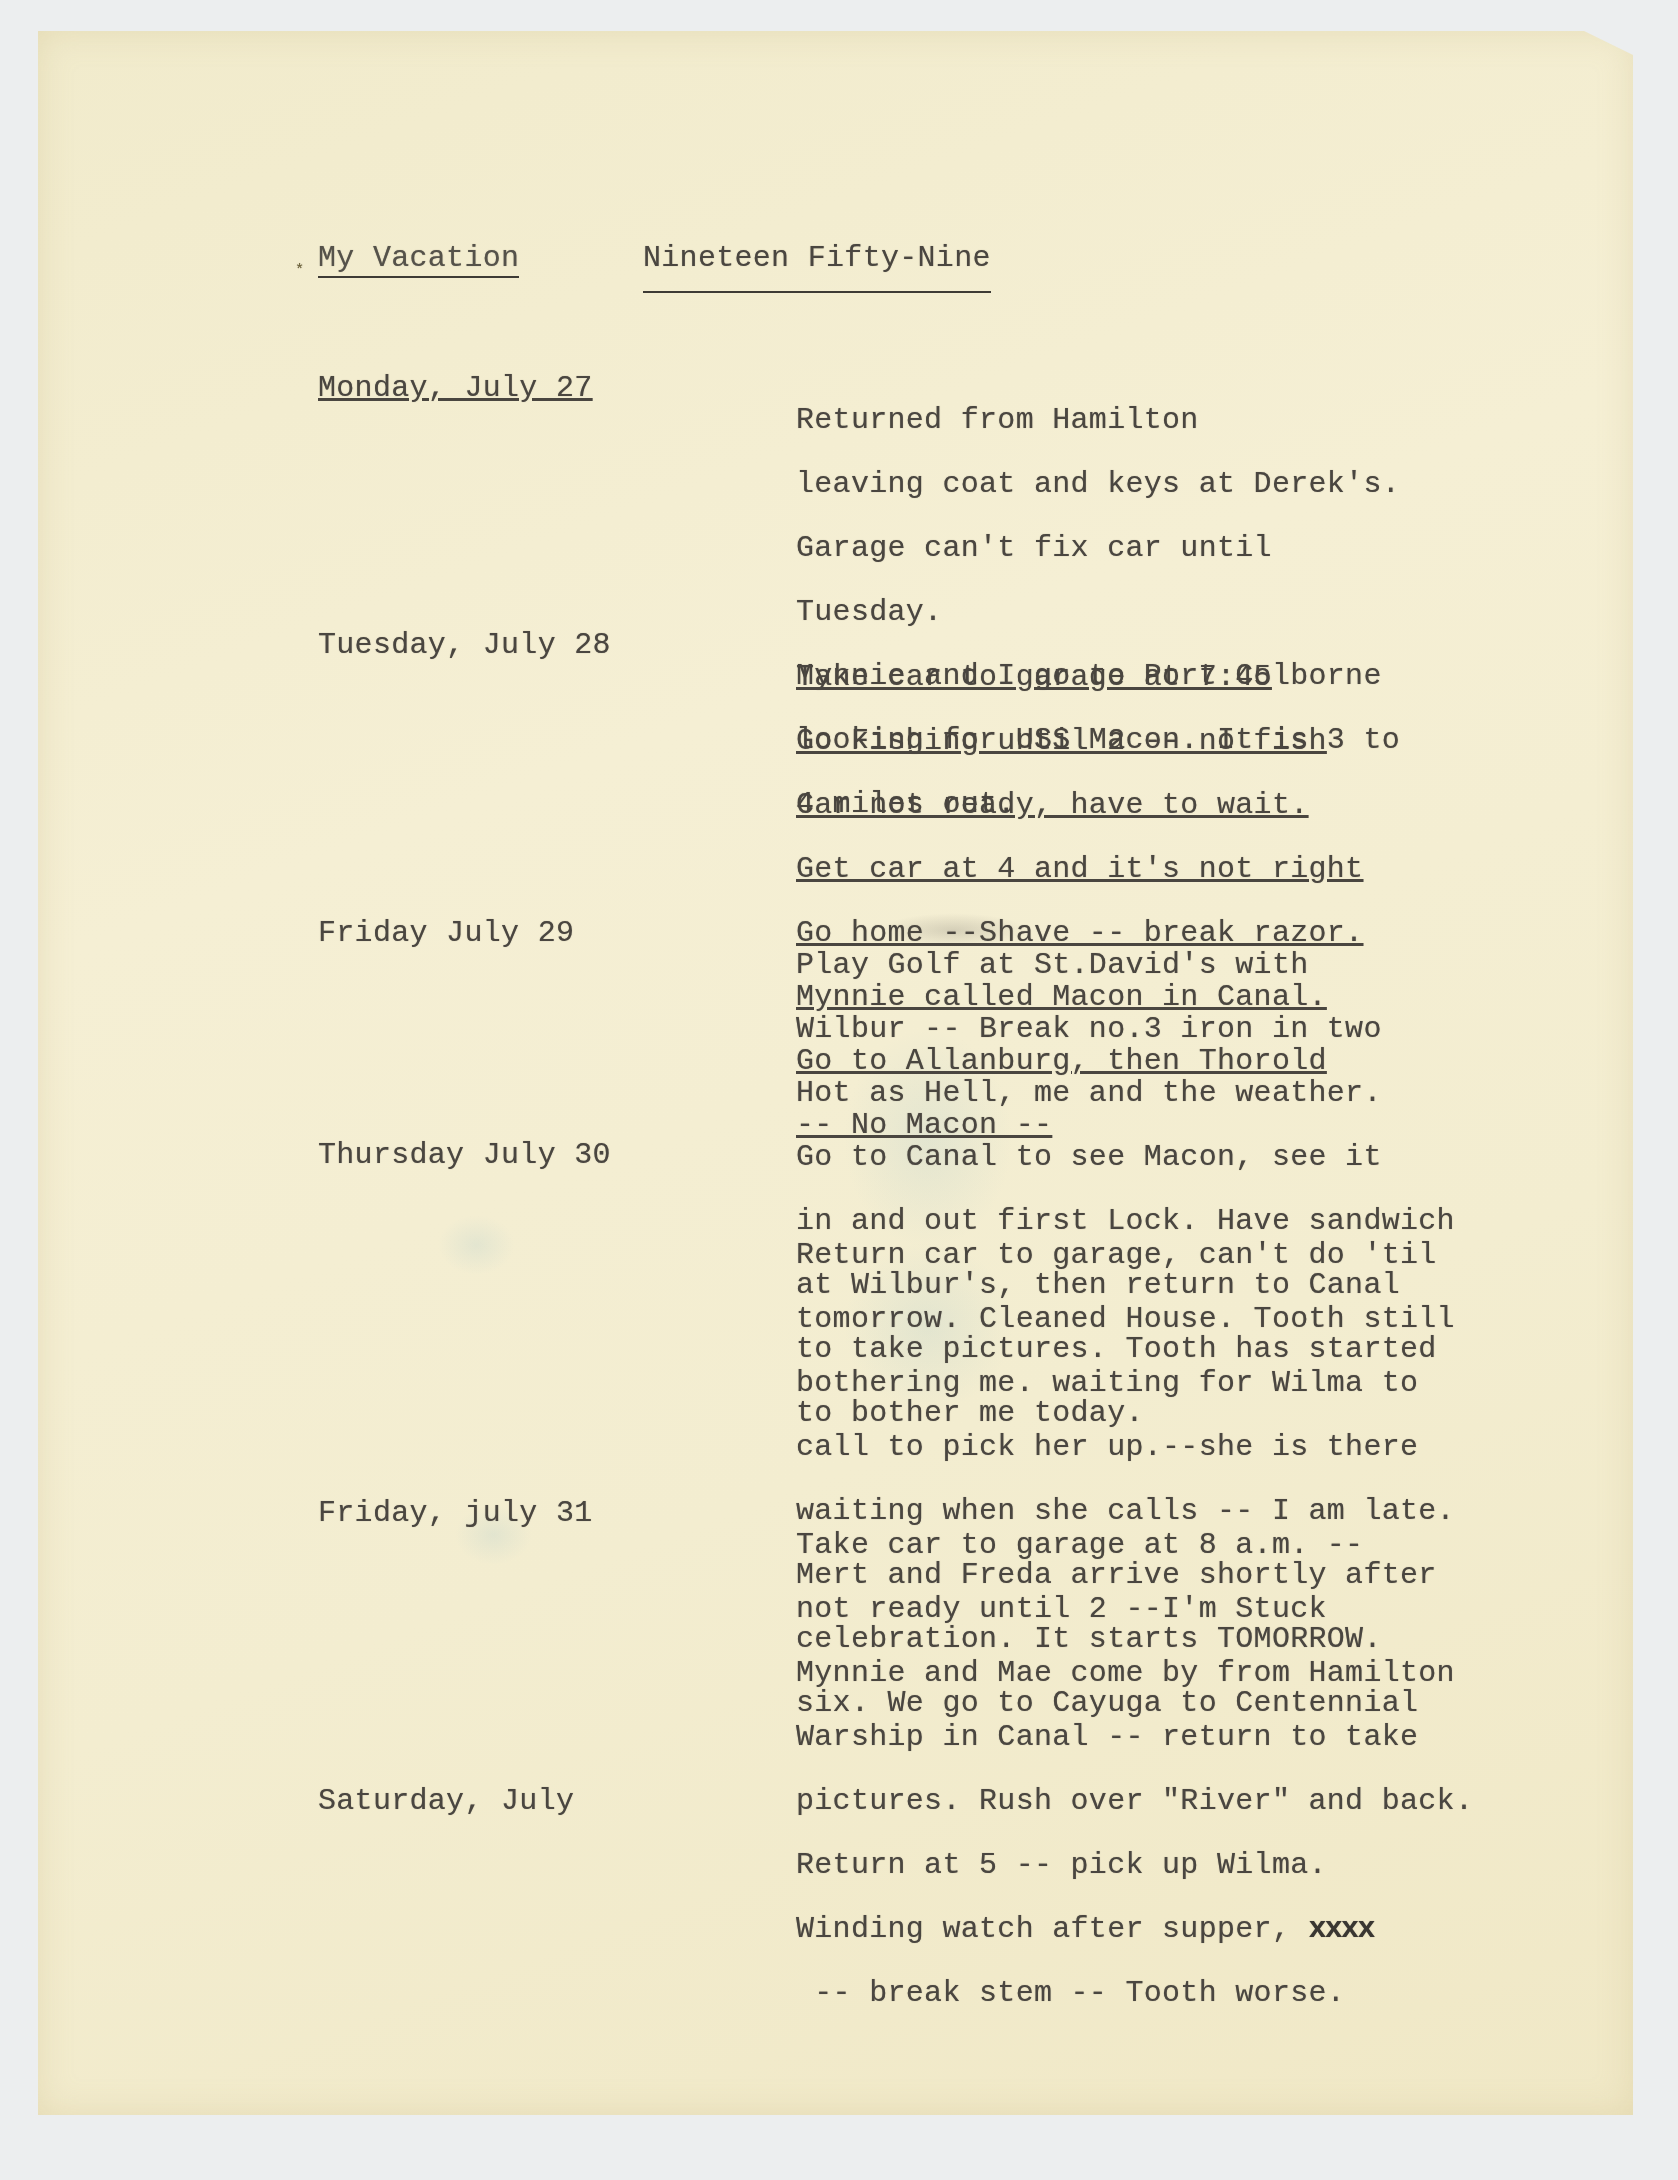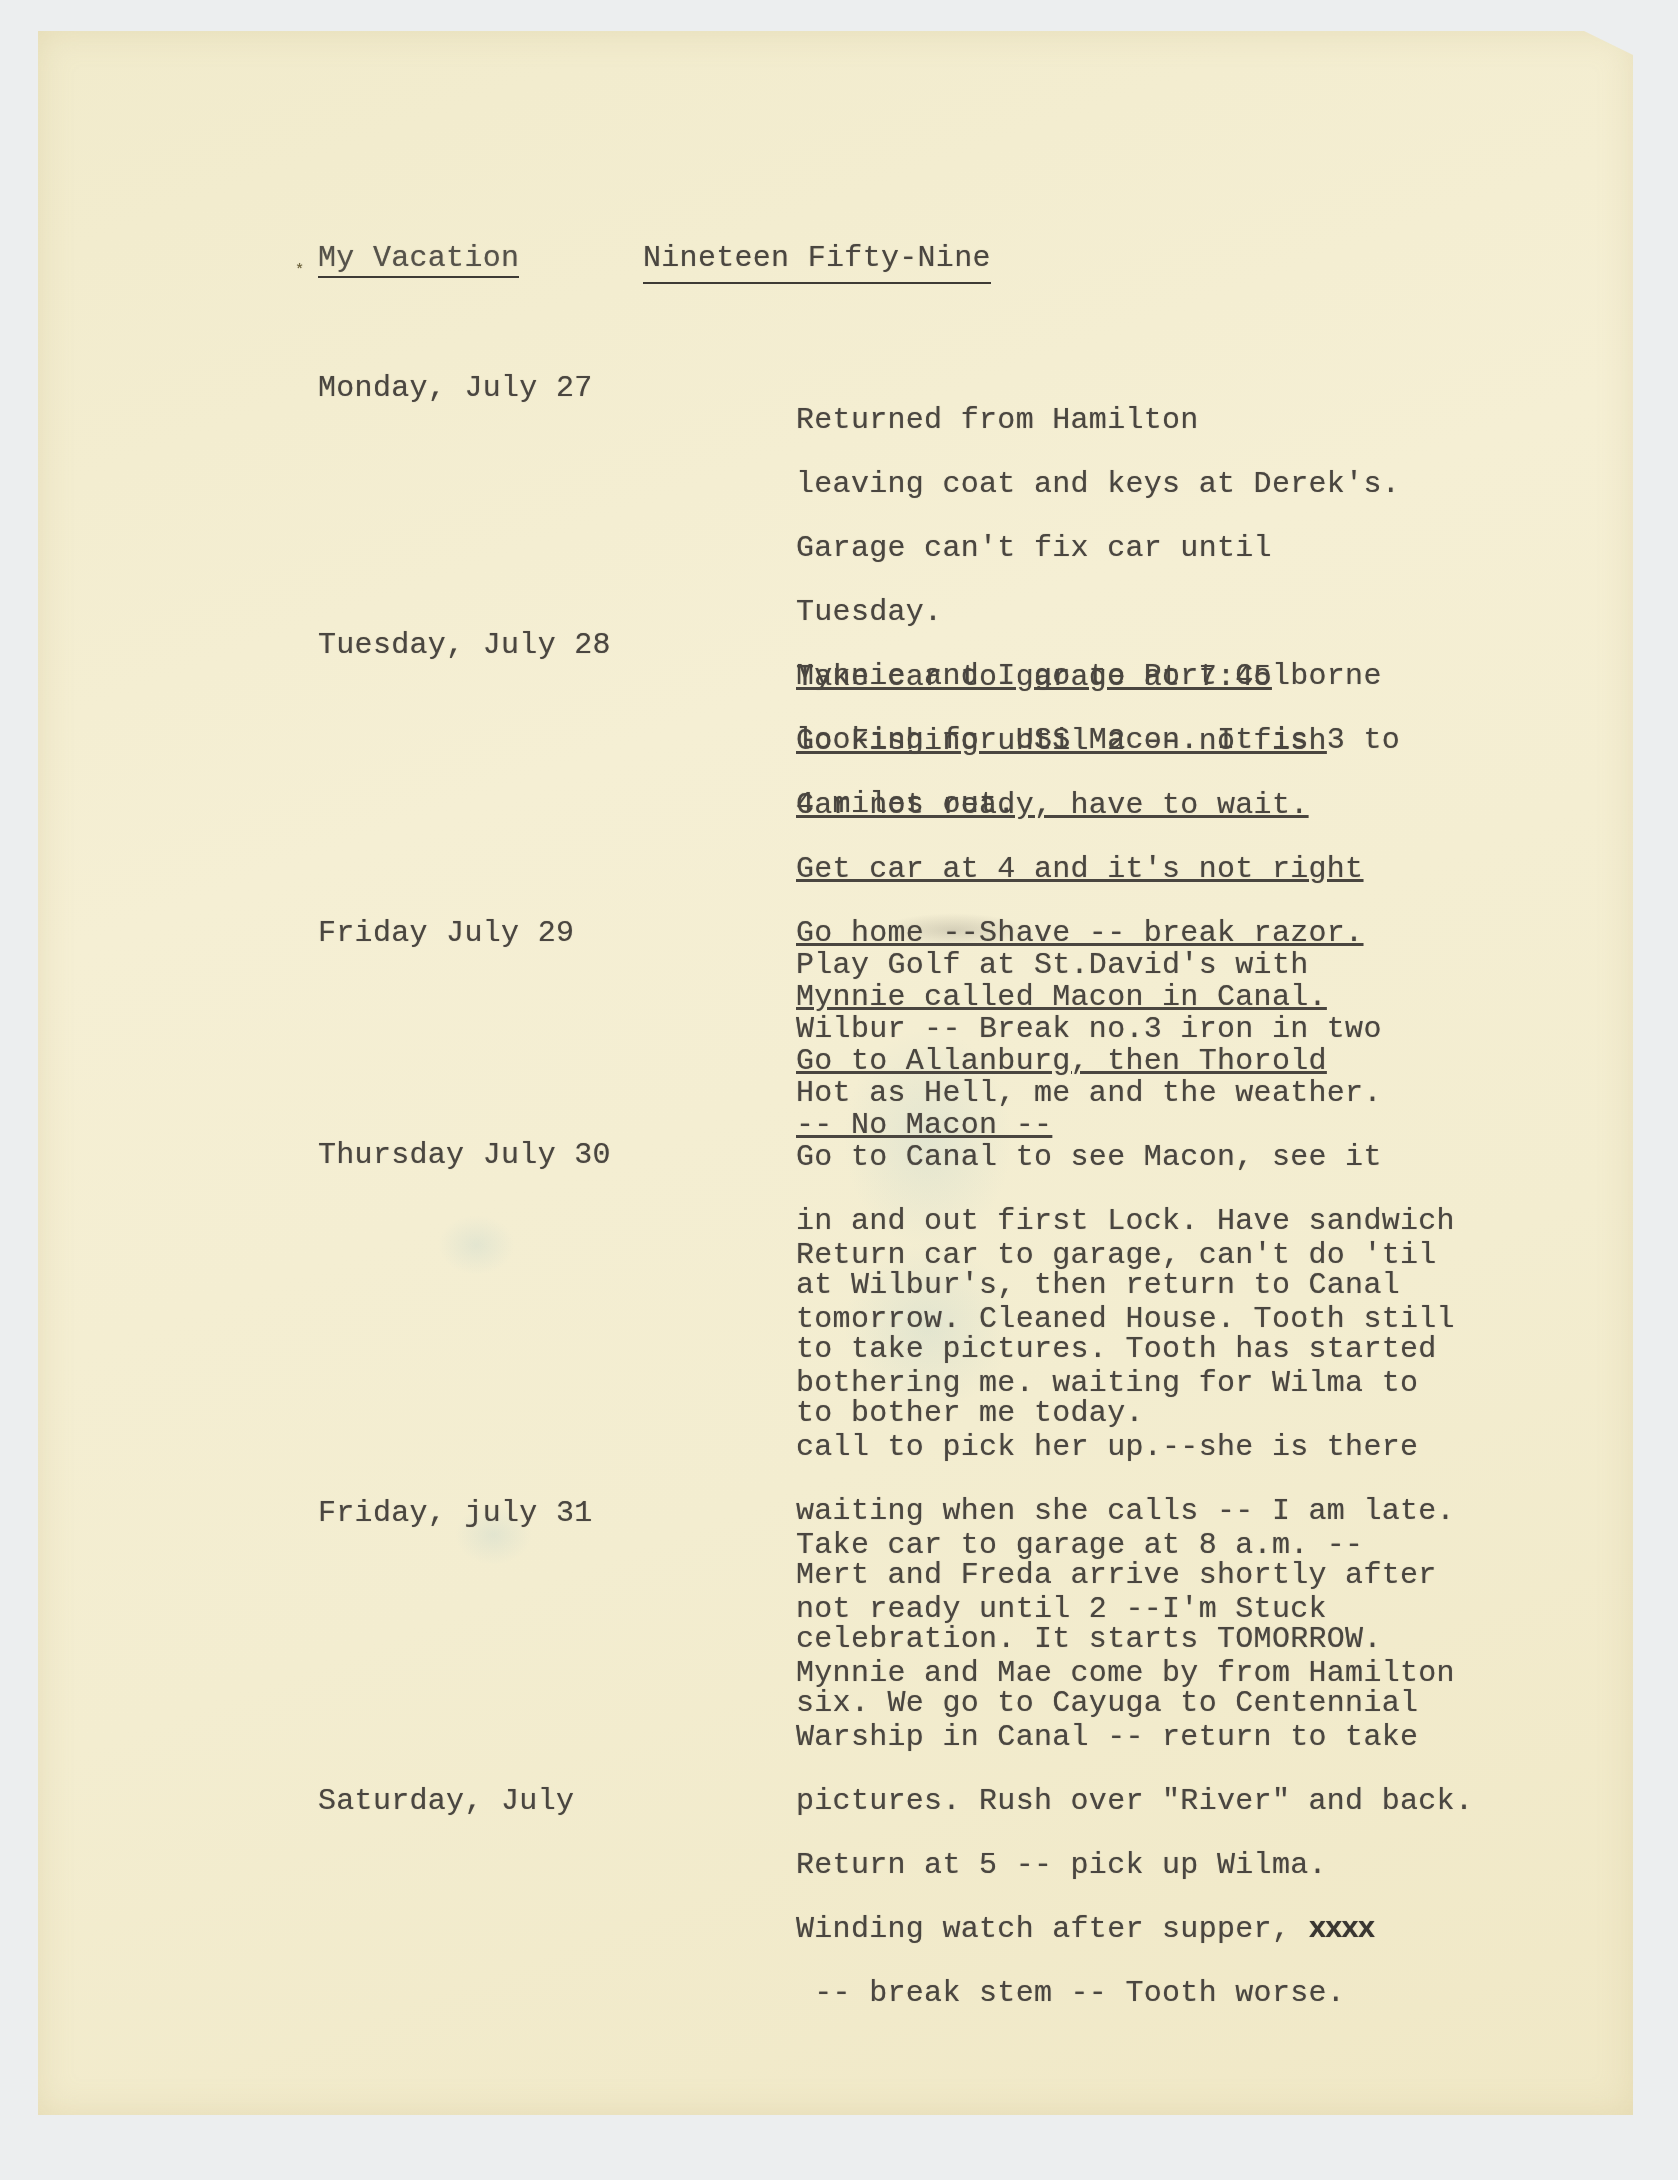--- a/index.html
+++ b/index.html
@@ -37,21 +37,21 @@
       left: 318px;
       top: 242px;
       border-bottom: 2.6px solid #3e3b35;
       padding-bottom: 1.7px;
       color: #55524a;
     }
     .title-right {
       left: 643px;
       top: 242px;
       border-bottom: 2.6px solid #3e3b35;
-      padding-bottom: 8px;
+      padding-bottom: 17px;
       font-family: Liberation Mono, monospace;
     }
     .asterisk {
       left: 295px;
       top: 254px;
       font-size: 15.3px;
       color: #6b6035;
     }
     .entry-date {
       left: 318px;
@@ -87,21 +87,21 @@
   <div class="bluetint" style="left:805px;top:997px;width:170px;height:221px;"></div>
   <div class="bluetint" style="left:805px;top:1210px;width:170px;height:170px;"></div>
   <div class="bluetint" style="left:400px;top:1184px;width:77px;height:60px;"></div>
   <div class="bluetint" style="left:417px;top:1474px;width:77px;height:60px;"></div>
 </div>
 
 <div class="typed asterisk">*</div>
 <div class="typed title-left">My Vacation</div>
 <div class="typed title-right">Nineteen Fifty-Nine</div>
 
-<div class="typed entry-date" style="top:372px;">Monday, July 27</div>
+<div class="typed entry-date" style="top:372px;text-decoration:underline;">Monday, July 27</div>
 <div class="typed entry-text" style="top:372px;">
 <div>Returned from Hamilton</div>
 <div>leaving coat and keys at Derek's.</div>
 <div>Garage can't fix car until</div>
 <div>Tuesday.</div>
 <div>Mynnie and I go to Port Colborne</div>
 <div>looking for USS Macon. It is 3 to</div>
 <div>4 miles out.</div>
 </div>
 

